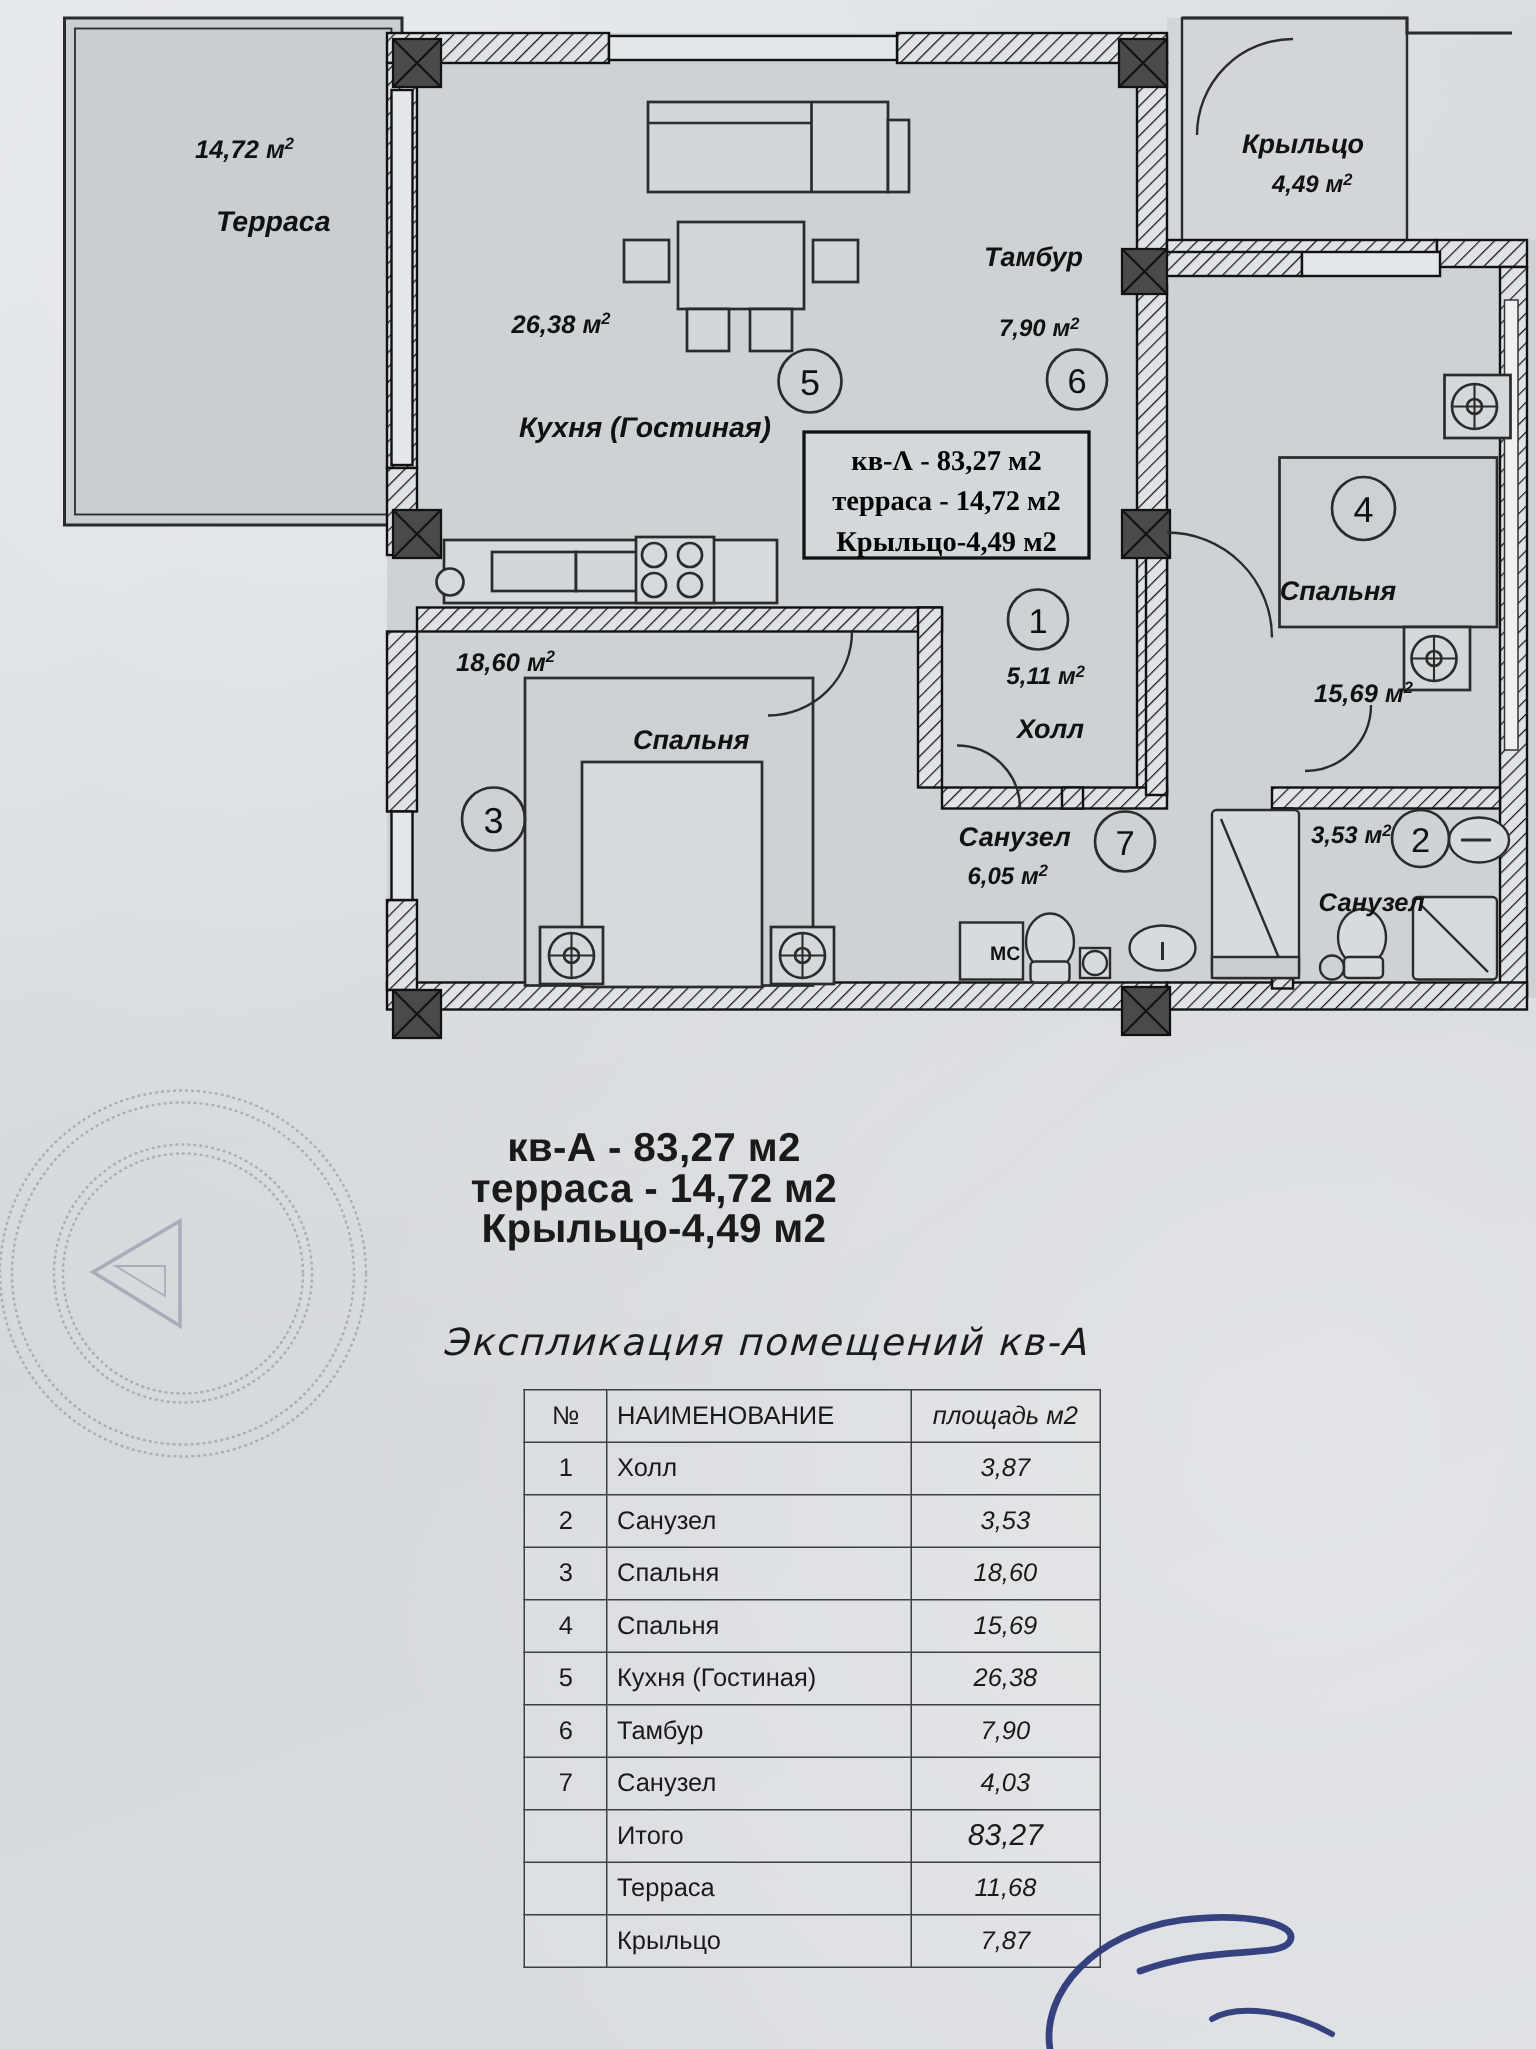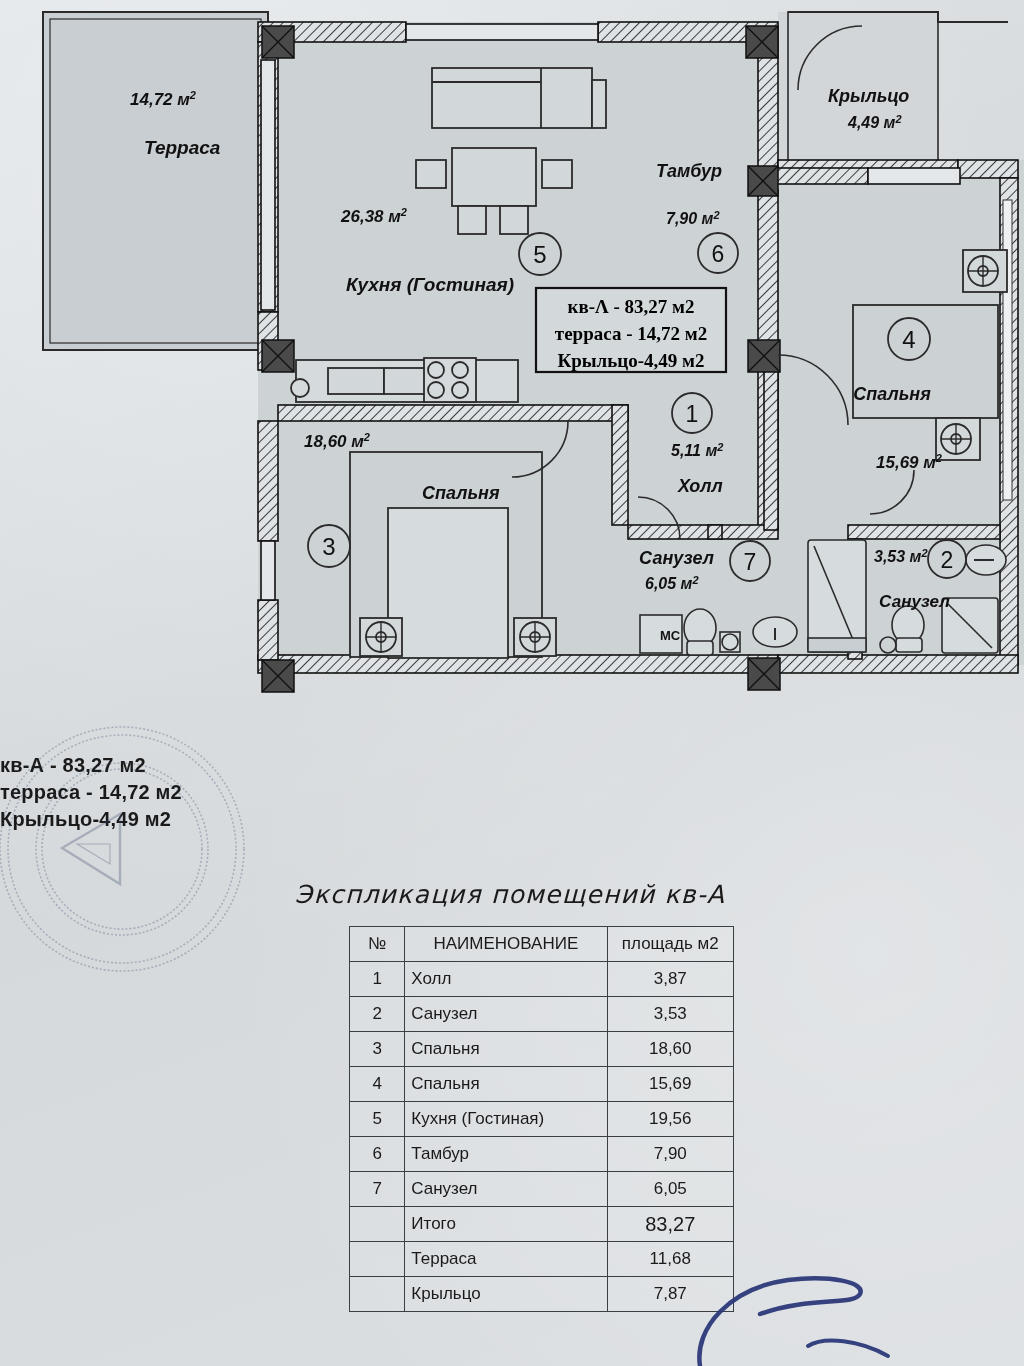--- a/index.html
+++ b/index.html
@@ -17,22 +17,22 @@
       radial-gradient(circle at 20% 12%, rgba(255,255,255,.35), rgba(255,255,255,0) 55%),
       radial-gradient(circle at 85% 70%, rgba(255,255,255,.25), rgba(255,255,255,0) 50%),
       linear-gradient(160deg,#dfe3e6 0%,#d4d8db 45%,#dcdfe2 100%);
     pointer-events:none;
   }
   .plan{position:absolute;left:8px;top:0;width:1024px;height:700px;}
   svg{display:block;}
 
   
   .sum-bottom{
-    position:absolute;left:0;top:752px;width:872px;text-align:left;
-    font-weight:bold;font-size:20px;line-height:27px;letter-spacing:.2px;
+    position:absolute;left:0;top:752px;width:872px;text-align:center;
+    font-weight:bold;font-size:27px;line-height:27px;letter-spacing:.2px;
   }
   .sum-bottom div{white-space:pre;}
 
   .expl-title{
     position:absolute;left:0;top:880px;width:1024px;text-align:center;
     font-size:25px;font-style:italic;font-weight:500;
     letter-spacing:1.2px;
     font-family:"DejaVu Sans", sans-serif;
     transform:skewX(-4deg);
   }
@@ -43,21 +43,21 @@
     font-size:17px;background:transparent;
   }
   table.expl td,table.expl th{
     border:1px solid #3a3f44;
     padding:3px 6px;height:28px;font-weight:normal;
     background:rgba(255,255,255,.07);
   }
   table.expl th{font-size:17px;}
   .c-num{width:46px;text-align:center;}
   .c-name{width:196px;text-align:left;padding-left:14px;}
-  .c-area{width:120px;text-align:center;}
+  .c-area{width:120px;text-align:center;font-style:italic;}
   td.total-val{font-weight:bold;font-size:20px;}
 
   
   .stamp{
     position:absolute;left:-8px;top:718px;width:260px;height:262px;
     opacity:.30;
   }
   
   .signature{position:absolute;left:690px;top:1270px;width:334px;height:96px;opacity:.95;}
 </style>
@@ -345,21 +345,21 @@
   <div>терраса - 14,72 м2</div>
   <div>Крыльцо-4,49 м2</div>
 </div>
 
 <div class="expl-title">Экспликация помещений кв-А</div>
 
 <table class="expl">
   <thead>
     <tr>
       <th class="c-num">№</th>
-      <th class="c-name" style="text-align:center;padding-left:6px;">НАИМЕНОВАНИЕ</th>
+      <th class="c-name" style="padding-left:6px;">НАИМЕНОВАНИЕ</th>
       <th class="c-area">площадь м2</th>
     </tr>
   </thead>
   <tbody>
     <tr>
       <td class="c-num">1</td>
       <td class="c-name">Холл</td>
       <td class="c-area">3,87</td>
     </tr>
     <tr>
@@ -373,31 +373,31 @@
       <td class="c-area">18,60</td>
     </tr>
     <tr>
       <td class="c-num">4</td>
       <td class="c-name">Спальня</td>
       <td class="c-area">15,69</td>
     </tr>
     <tr>
       <td class="c-num">5</td>
       <td class="c-name">Кухня (Гостиная)</td>
-      <td class="c-area">19,56</td>
+      <td class="c-area">26,38</td>
     </tr>
     <tr>
       <td class="c-num">6</td>
       <td class="c-name">Тамбур</td>
       <td class="c-area">7,90</td>
     </tr>
     <tr>
       <td class="c-num">7</td>
       <td class="c-name">Санузел</td>
-      <td class="c-area">6,05</td>
+      <td class="c-area">4,03</td>
     </tr>
     <tr>
       <td class="c-num"></td>
       <td class="c-name">Итого</td>
       <td class="c-area total-val">83,27</td>
     </tr>
     <tr>
       <td class="c-num"></td>
       <td class="c-name">Терраса</td>
       <td class="c-area">11,68</td>

